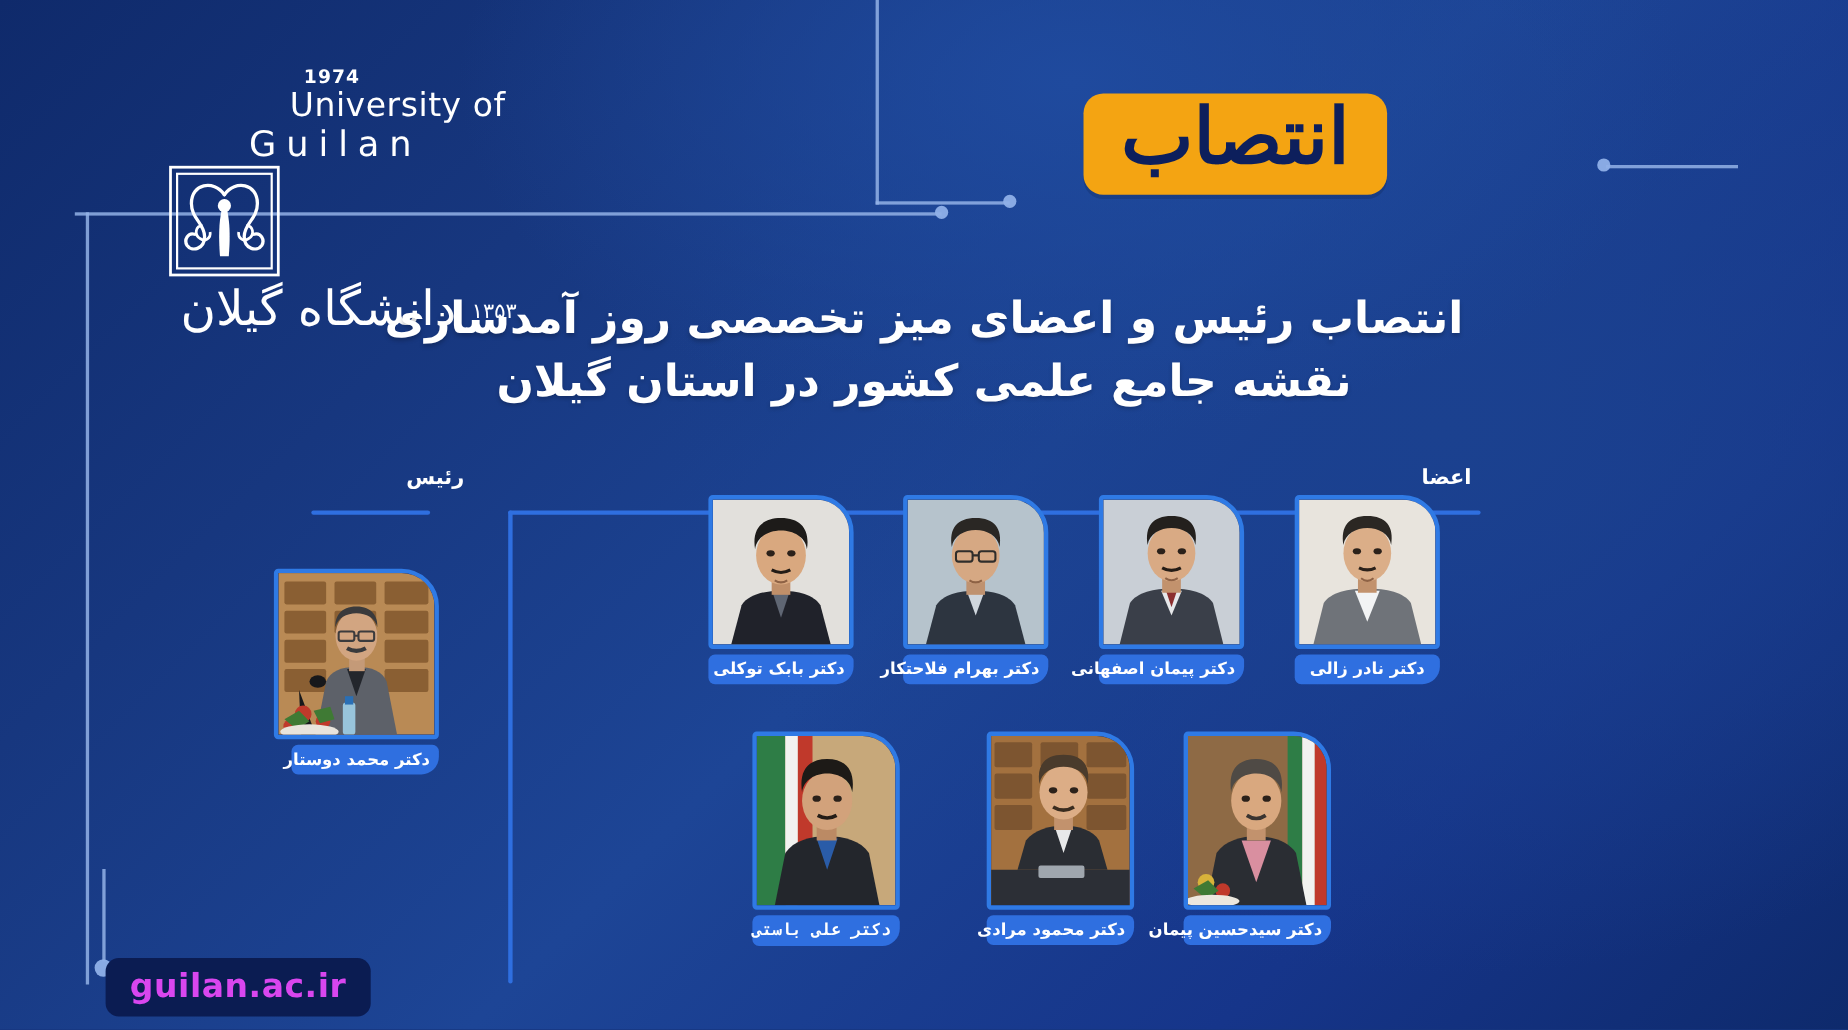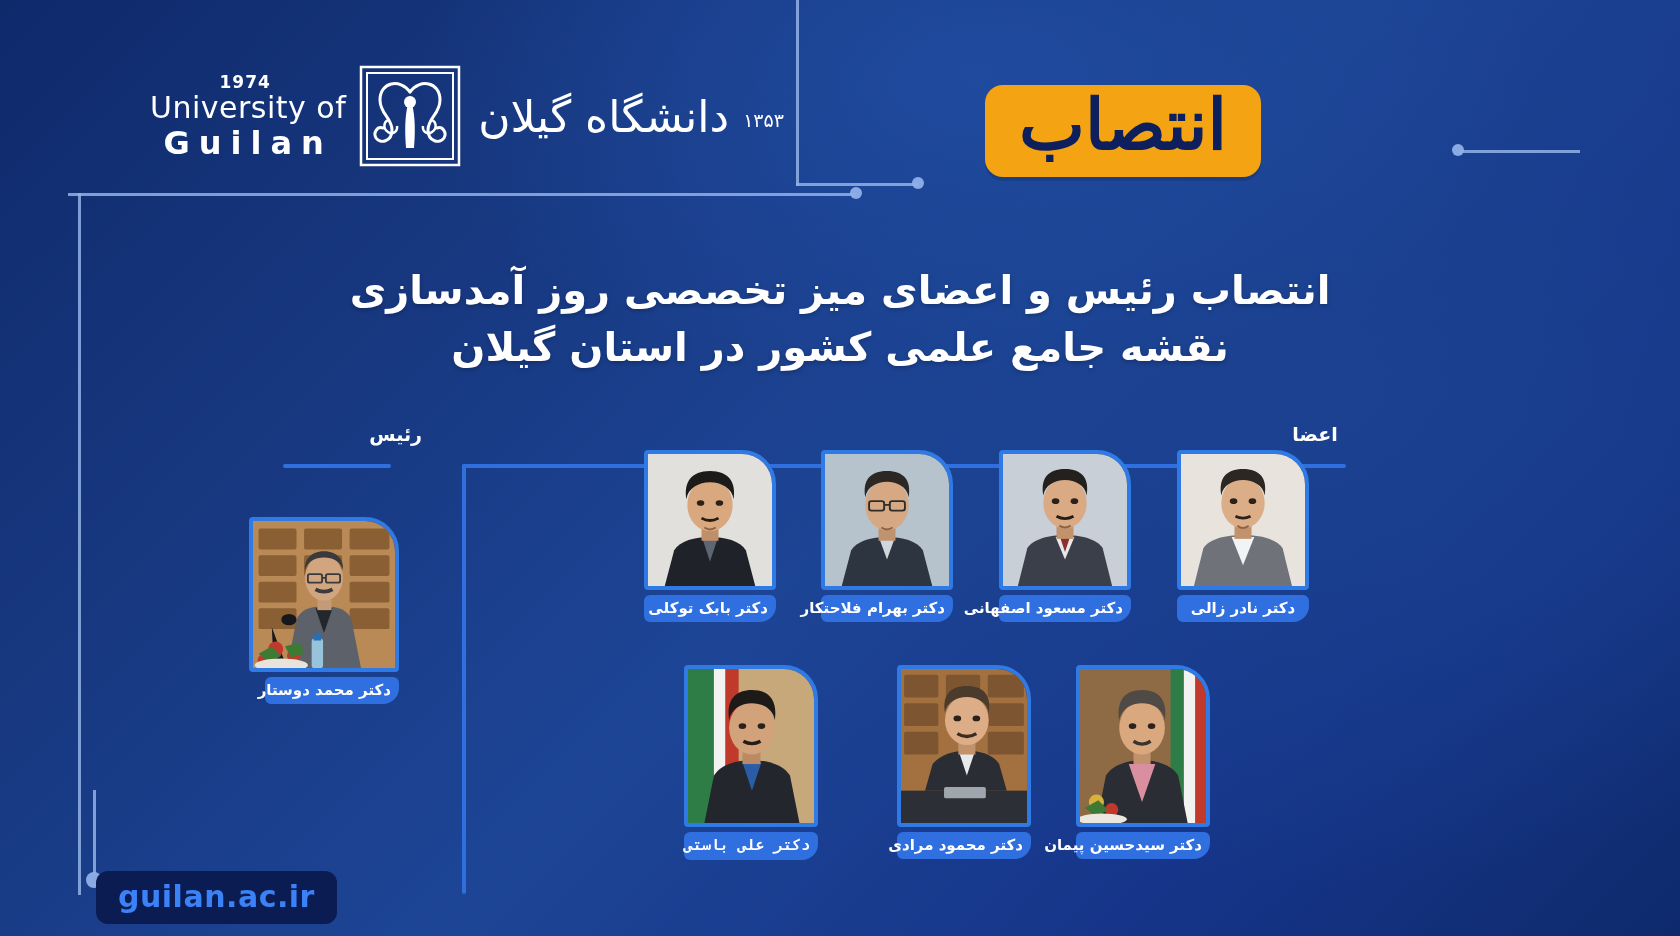--- a/index.html
+++ b/index.html
@@ -23,26 +23,26 @@
   .deco-h2{left:68px;top:193px;width:788px;height:3px;}
   .deco-v2{left:78px;top:193px;width:3px;height:702px;}
   .deco-h3{left:1460px;top:150px;width:120px;height:3px;}
   .dot1{left:912px;top:177px;}
   .dot2{left:850px;top:187px;}
   .dot3{left:1452px;top:144px;}
   .dot4{left:88px;top:874px;width:16px;height:16px;left:86px;top:872px;}
   .deco-v3{left:93px;top:790px;width:3px;height:84px;}
 
   
-  .logo{position:absolute;left:150px;top:62px;display:flex;align-items:center;direction:ltr;}
+  .logo{position:absolute;left:150px;top:62px;display:flex;direction:ltr;flex-direction:column;}
   .logo-en{color:#ffffff;text-align:right;line-height:1;margin-right:10px;position:relative;}
   .logo-year{font-size:17px;font-weight:bold;letter-spacing:1px;margin-bottom:2px;text-align:center;
     padding-right:6px;}
   .logo-l1{font-size:30px;font-weight:400;letter-spacing:.5px;}
-  .logo-l2{font-size:32px;font-weight:bold;letter-spacing:9px;text-align:center;margin-top:4px;}
+  .logo-l2{font-size:32px;font-weight:normal;letter-spacing:9px;text-align:center;margin-top:4px;}
   .logo-mark{width:108px;height:108px;position:relative;}
   .logo-fa{color:#fff;font-size:44px;margin-left:14px;font-family:"DejaVu Sans",sans-serif;
     white-space:nowrap;direction:rtl;}
   .logo-fa-year{font-size:19px;vertical-align:middle;}
 
   
   .banner{
     position:absolute;left:985px;top:85px;
     background:#f4a412;border-radius:18px;
     padding:6px 34px 16px 34px;
@@ -89,21 +89,21 @@
     padding:4px 8px 5px 8px;white-space:nowrap;
     box-sizing:border-box;
   }
 
   
   .url{
     position:absolute;left:96px;top:871px;
     background:#0b1c52;border-radius:12px;
     padding:8px 22px 10px 22px;
   }
-  .url span{color:#3b82f6;font-size:30px;font-weight:bold;letter-spacing:.5px;direction:ltr;display:block;}
+  .url span{color:#d946ef;font-size:30px;font-weight:bold;letter-spacing:.5px;direction:ltr;display:block;}
 </style>
 </head>
 <body>
 
 <div id="poster">
 
   <div class="deco deco-v1"></div>
   <div class="deco deco-h1"></div>
   <div class="deco deco-h2"></div>
   <div class="deco deco-v2"></div>
@@ -243,21 +243,21 @@
         <path d="M60 86 L66 104 L72 86 Z" fill="#8c2f2f"></path>
         <rect x="57" y="70" width="18" height="20" fill="#c2926d"></rect>
         <ellipse cx="66" cy="52" rx="23" ry="27" fill="#d9aa84"></ellipse>
         <path d="M43 44 C46 22 86 22 89 44 C92 26 84 16 66 16 C48 16 40 26 43 44Z" fill="#23201d"></path>
         <ellipse cx="56" cy="50" rx="4" ry="3" fill="#2b211a"></ellipse>
         <ellipse cx="76" cy="50" rx="4" ry="3" fill="#2b211a"></ellipse>
         <path d="M57 66 q9 5 18 0" stroke="#241c16" stroke-width="3" fill="none"></path>
         <path d="M60 76 q6 4 12 0" stroke="#8e6245" stroke-width="2" fill="none"></path>
       </svg>
     </div>
-    <div class="name">دکتر مسعود اصفهانی</div>
+    <div class="name">دکتر پیمان اصفهانی</div>
   </div>
 
   <div class="card" style="left:1177px;top:450px;width:132px;">
     <div class="frame" style="width:132px;height:140px;">
       <svg class="ph" viewBox="0 0 132 140" preserveAspectRatio="xMidYMid slice">
         <rect width="132" height="140" fill="#e8e4dd"></rect>
         <path d="M14 140 L24 100 C30 90 48 86 66 86 C84 86 102 90 108 100 L118 140 Z" fill="#6f7379"></path>
         <path d="M54 88 L66 118 L78 88 Z" fill="#f2f3f4"></path>
         <rect x="57" y="70" width="18" height="20" fill="#c2926d"></rect>
         <ellipse cx="66" cy="52" rx="23" ry="27" fill="#dbae88"></ellipse>

